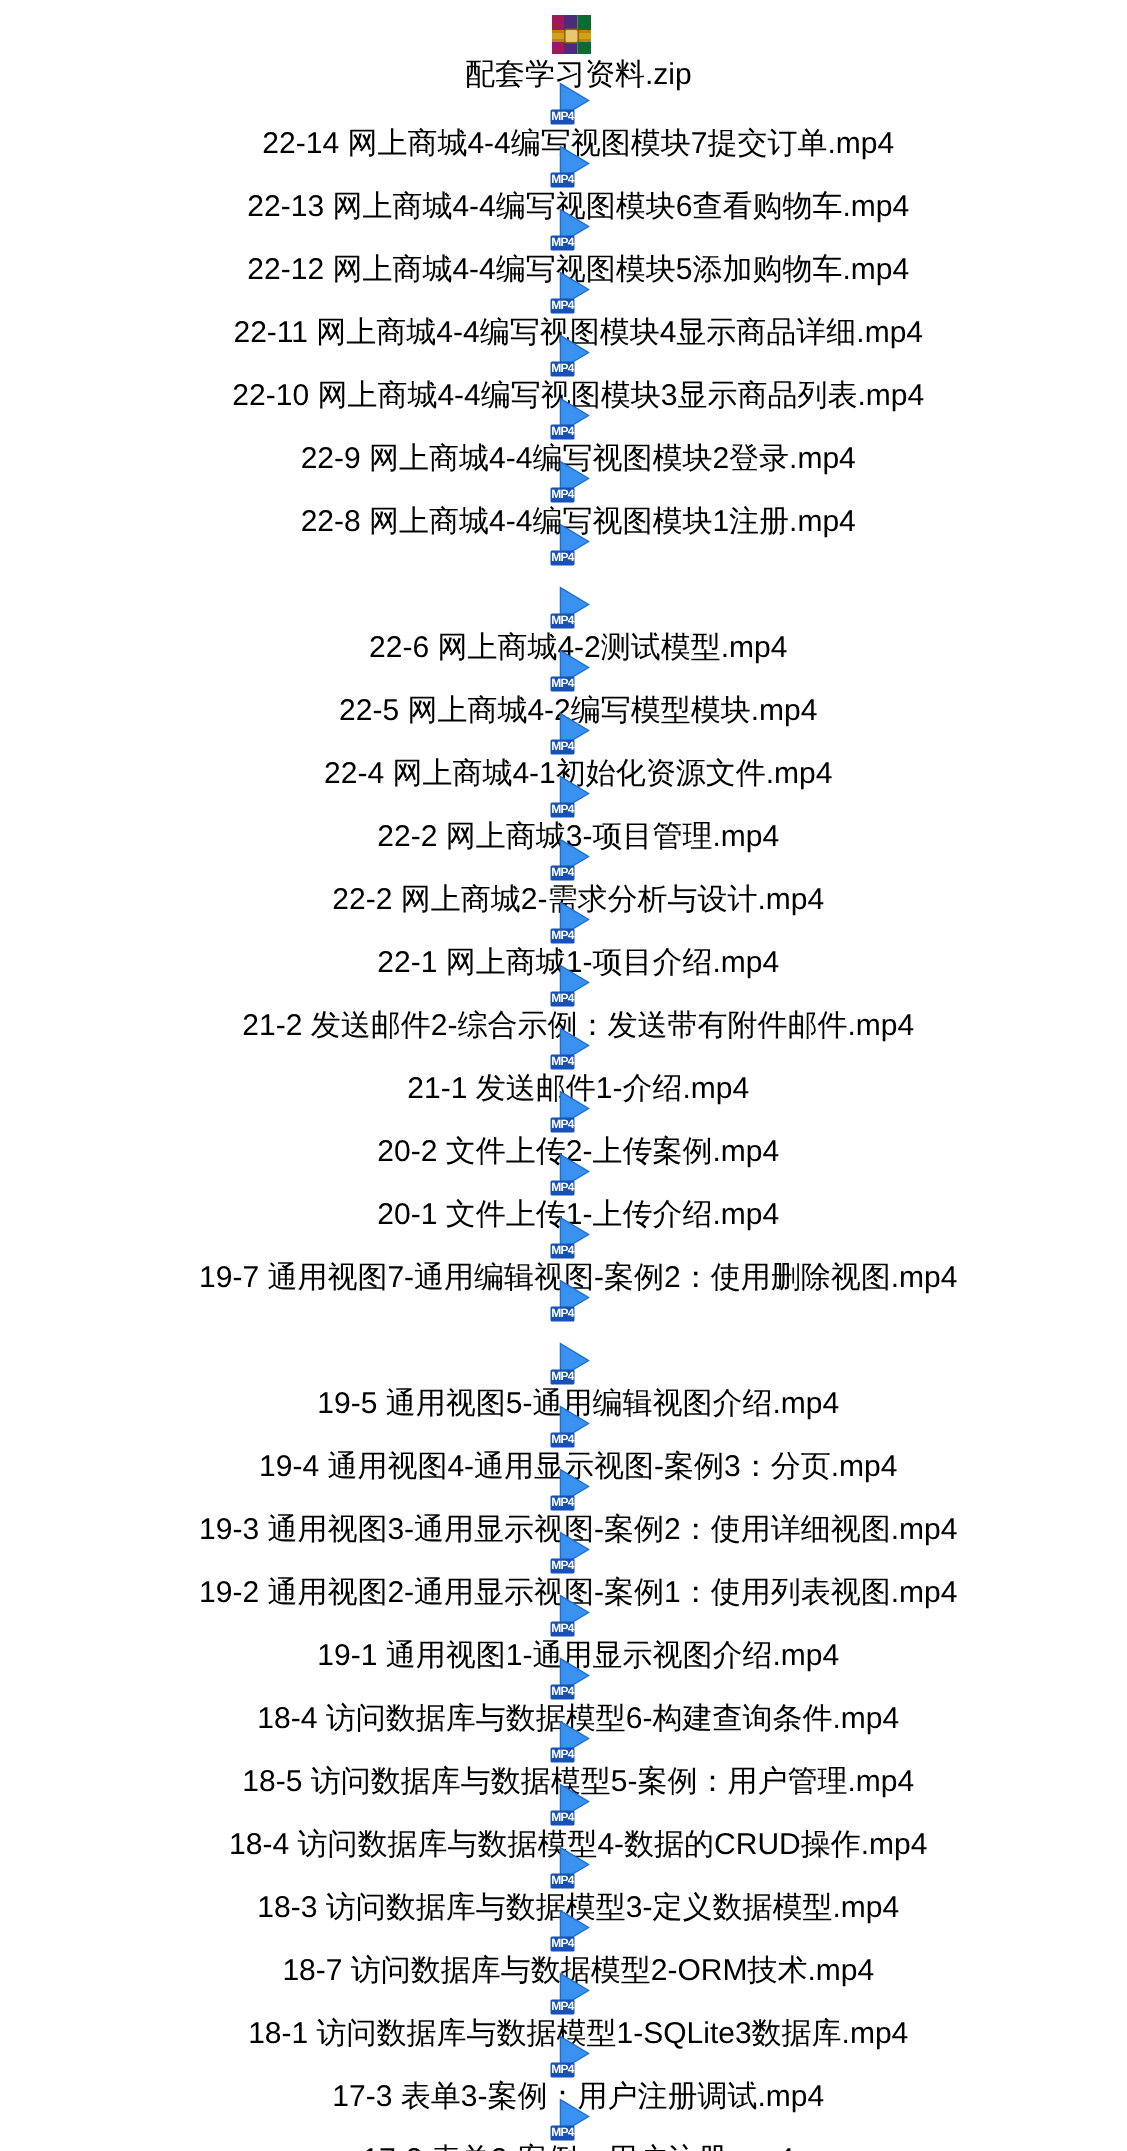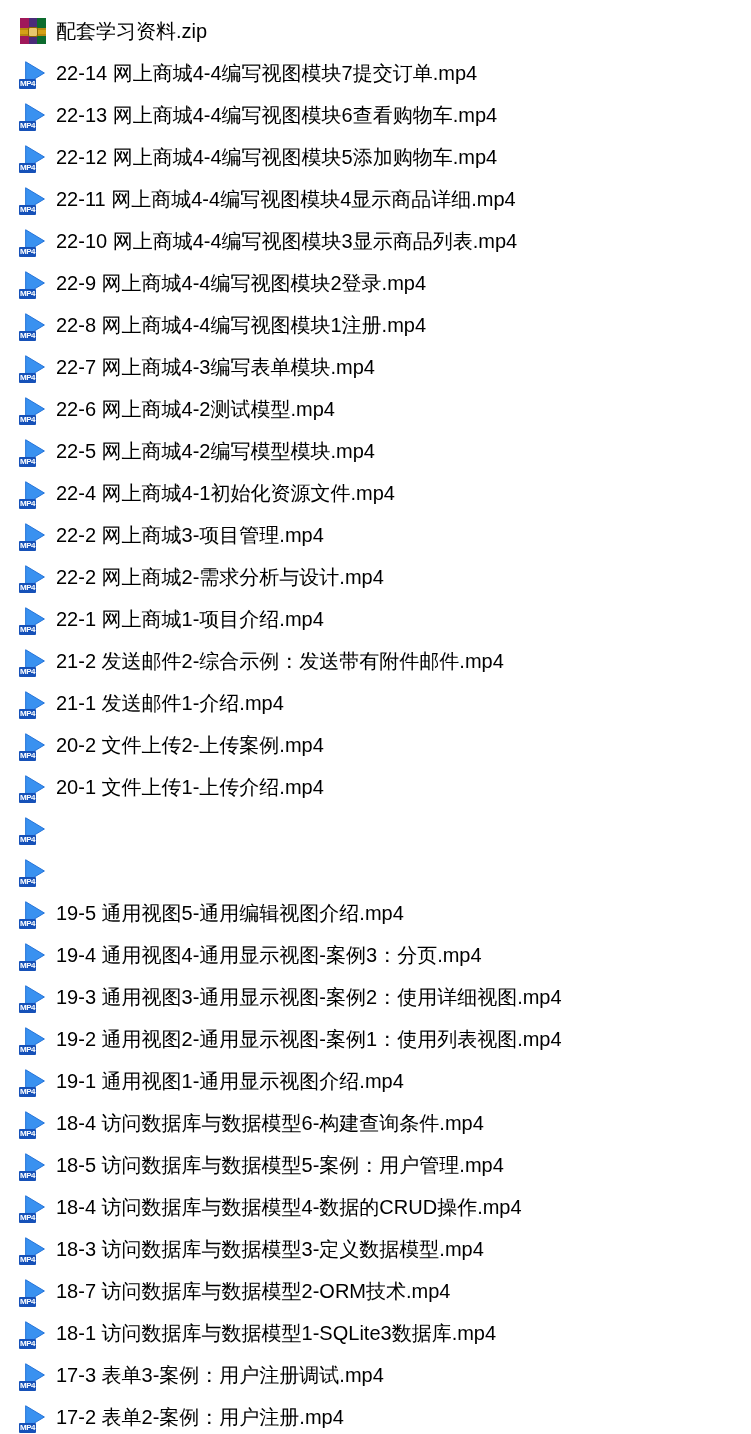--- a/index.html
+++ b/index.html
@@ -10,20 +10,21 @@
       color: #000000;
       padding: 10px 0 0 20px;
       width: 751px;
     }
     .file-item {
       display: flex;
       align-items: center;
       height: 42px;
       cursor: pointer;
       user-select: none;
+      flex-direction: column;
     }
     .icon-wrap {
       width: 36px;
       display: flex;
       align-items: center;
       justify-content: flex-start;
       flex-shrink: 0;
     }
     .file-label { white-space: nowrap; }
     
@@ -171,21 +172,20 @@
     </div>
     <div class="file-item">
       <div class="icon-wrap">
         <div class="mp4-icon">
           <svg viewBox="0 0 32 32">
             <path d="M6 4 L26 16 L6 28 Z" fill="#3991f0" stroke="#1e6ed6" stroke-width="1"></path>
           </svg>
           <div class="mp4-badge">MP4</div>
         </div>
       </div>
-      <span class="file-label">22-7 网上商城4-3编写表单模块.mp4</span>
     </div>
     <div class="file-item">
       <div class="icon-wrap">
         <div class="mp4-icon">
           <svg viewBox="0 0 32 32">
             <path d="M6 4 L26 16 L6 28 Z" fill="#3991f0" stroke="#1e6ed6" stroke-width="1"></path>
           </svg>
           <div class="mp4-badge">MP4</div>
         </div>
       </div>
@@ -292,20 +292,21 @@
     </div>
     <div class="file-item">
       <div class="icon-wrap">
         <div class="mp4-icon">
           <svg viewBox="0 0 32 32">
             <path d="M6 4 L26 16 L6 28 Z" fill="#3991f0" stroke="#1e6ed6" stroke-width="1"></path>
           </svg>
           <div class="mp4-badge">MP4</div>
         </div>
       </div>
+      <span class="file-label">19-7 通用视图7-通用编辑视图-案例2：使用删除视图.mp4</span>
     </div>
     <div class="file-item">
       <div class="icon-wrap">
         <div class="mp4-icon">
           <svg viewBox="0 0 32 32">
             <path d="M6 4 L26 16 L6 28 Z" fill="#3991f0" stroke="#1e6ed6" stroke-width="1"></path>
           </svg>
           <div class="mp4-badge">MP4</div>
         </div>
       </div>

